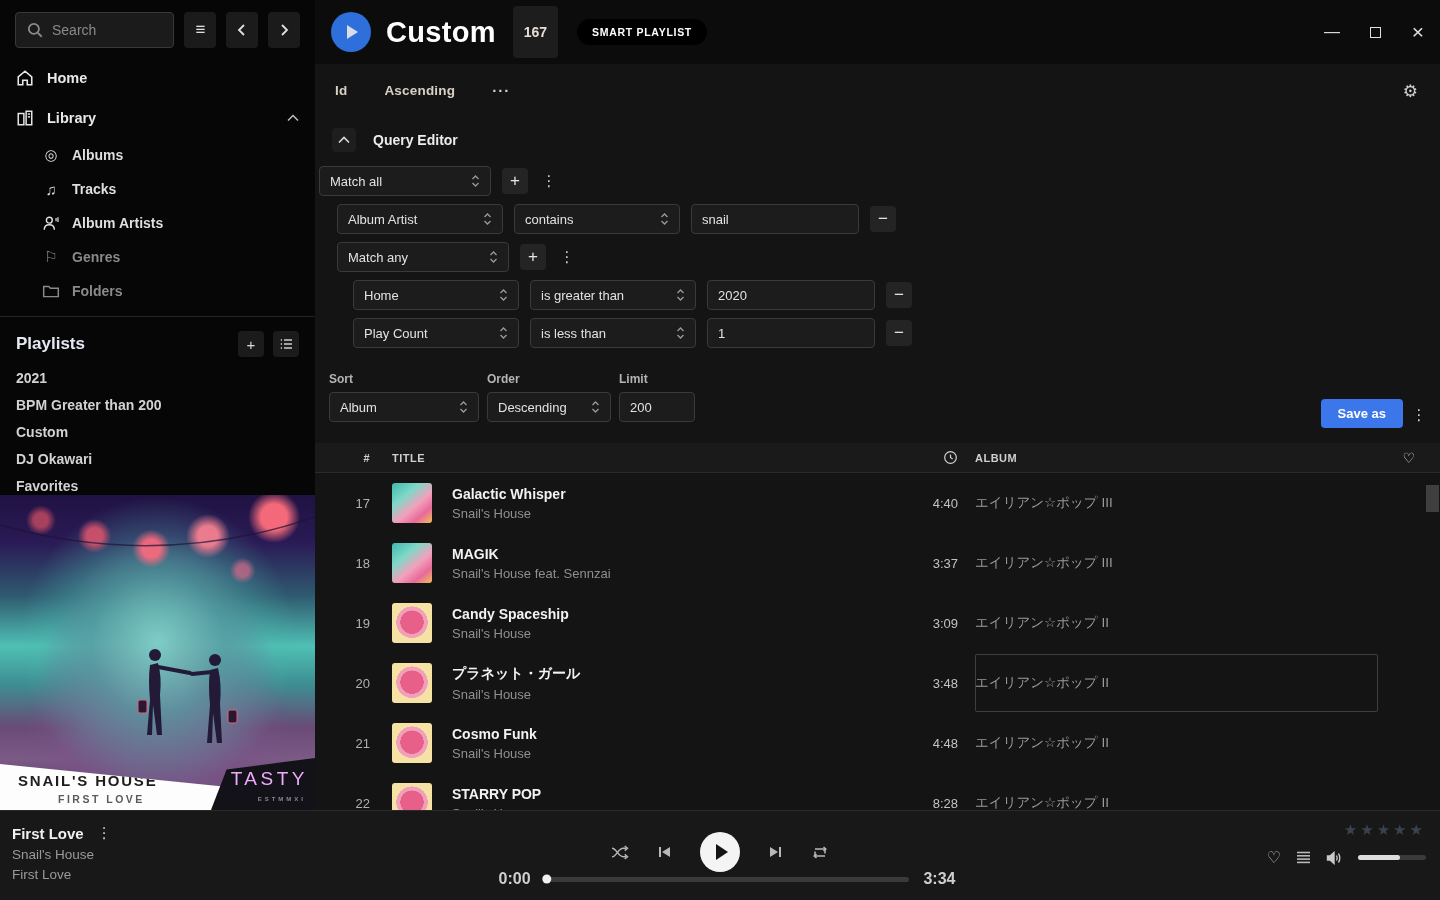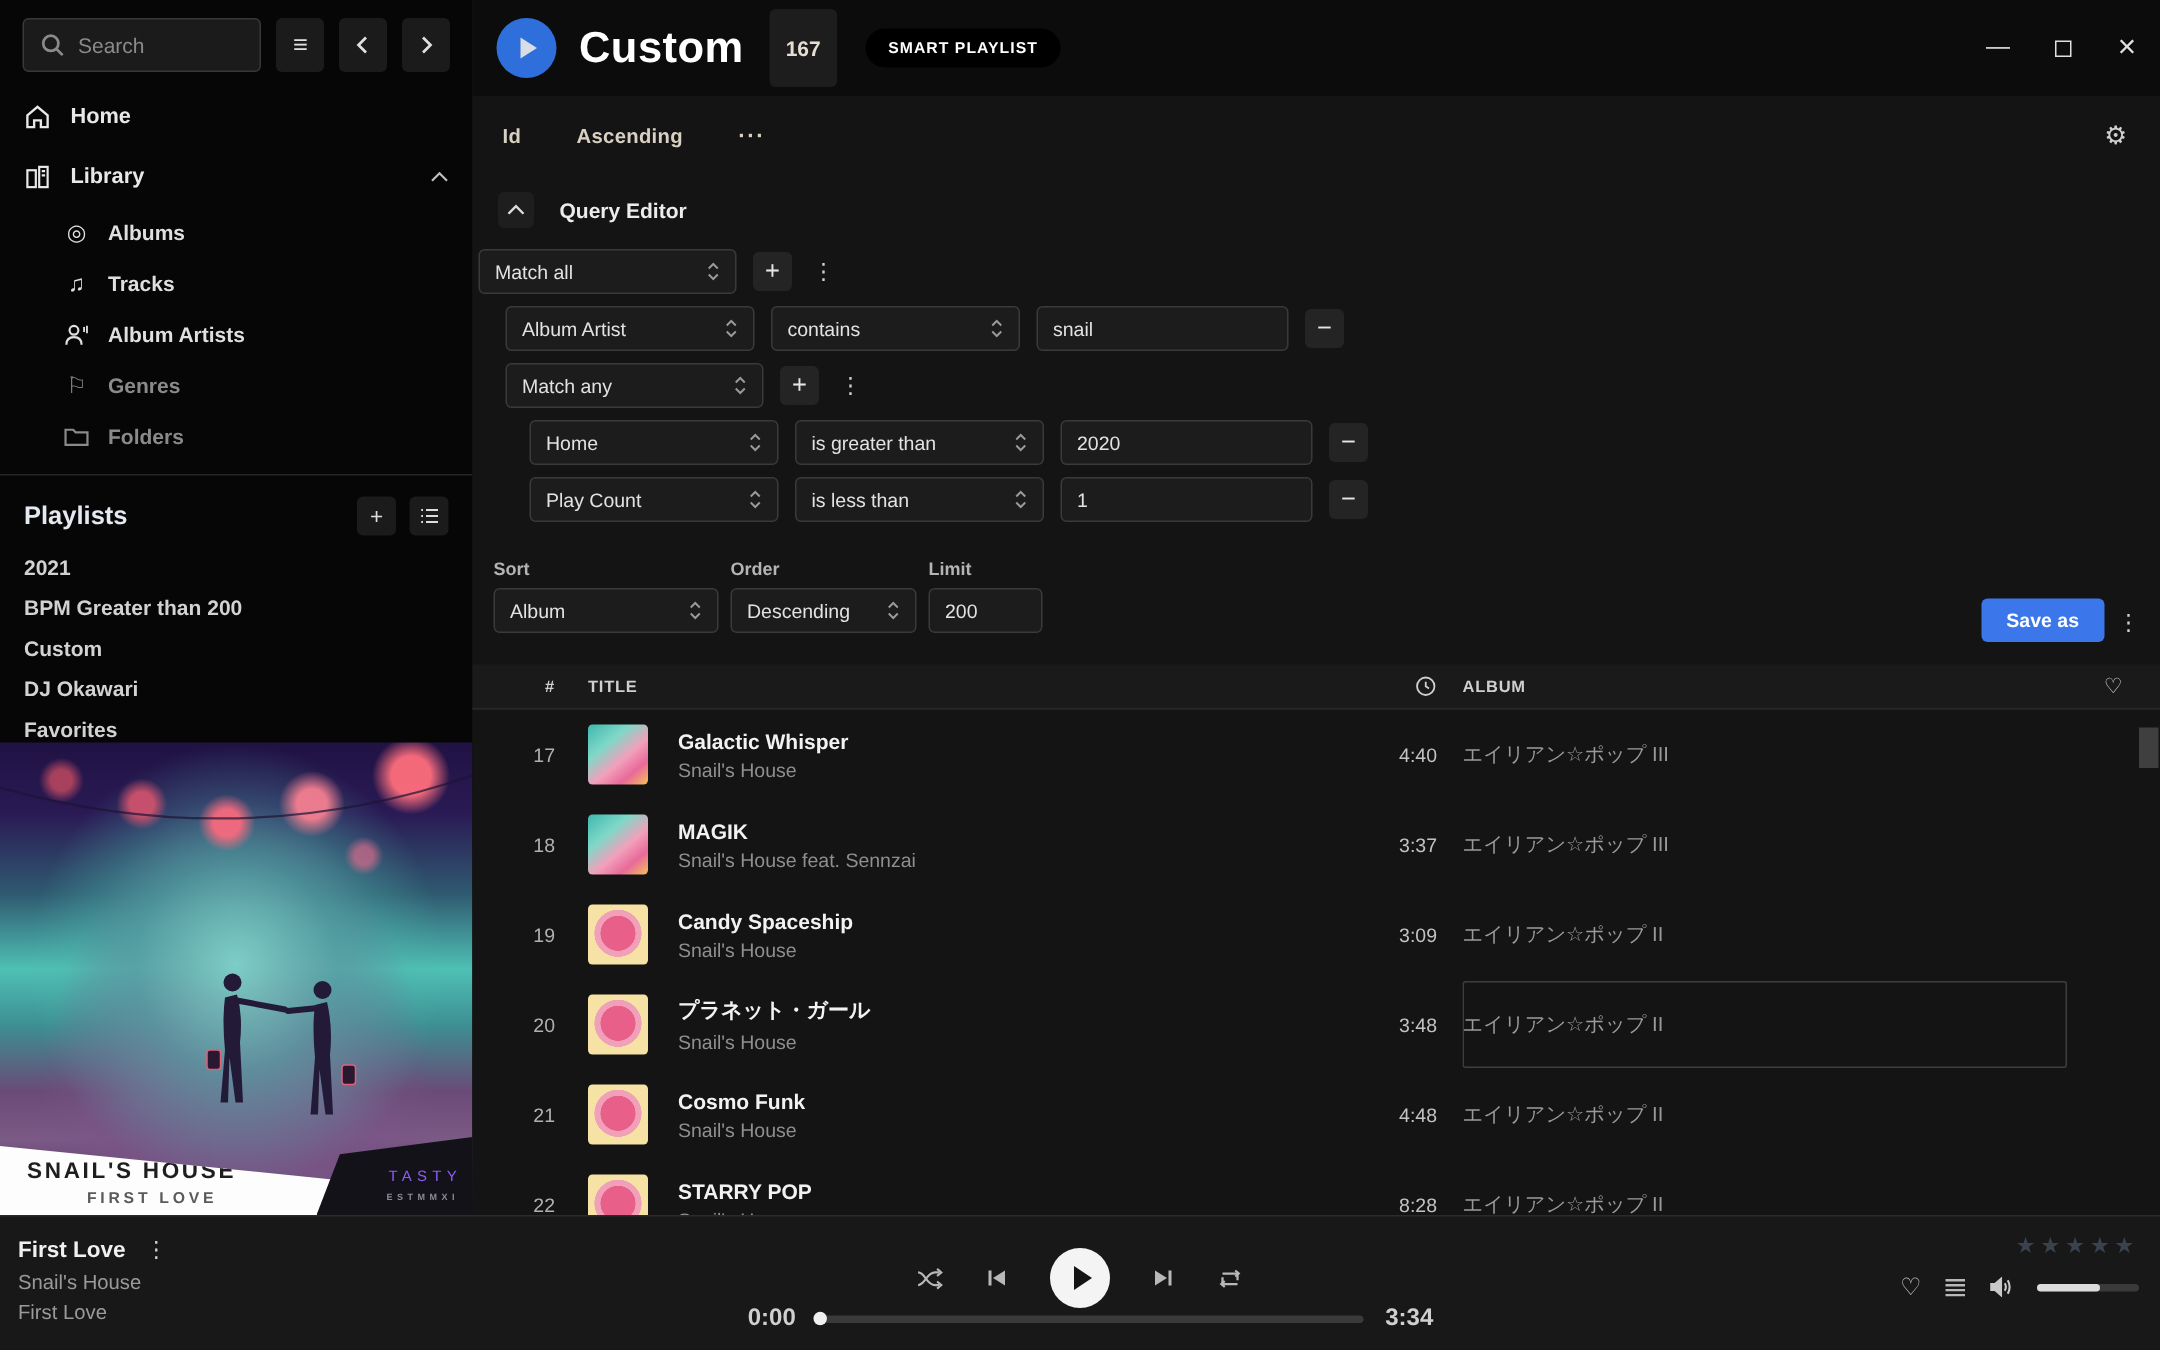--- a/index.html
+++ b/index.html
@@ -39,21 +39,21 @@
       radial-gradient(ellipse at 50% 96%, rgba(120,84,133,.95) 0 32%, rgba(120,84,133,0) 62%),
       linear-gradient(180deg,#201243 0%,#2a1a55 15%,#2f5a70 32%,#4fc0b4 48%,#3d8e92 60%,#6a4a76 74%,#7c5a86 84%,#3a2347 100%);
   }
   .art svg.figures { position:absolute; left:0; top:0; }
   .art-banner-left { position:absolute; left:0; bottom:0; width:238px; height:50px; background:#fdfdfd;
     clip-path:polygon(0 8%, 100% 56%, 91% 100%, 0 100%); }
   .art-artist { position:absolute; left:18px; bottom:21px; font-size:15px; font-weight:800; letter-spacing:1.8px; color:#1e1e1e; }
   .art-album { position:absolute; left:58px; bottom:5px; font-size:10.5px; font-weight:600; letter-spacing:2.5px; color:#5a5a5a; }
   .art-banner-right { position:absolute; right:0; bottom:0; width:104px; height:52px; background:#121218;
     clip-path:polygon(0 100%, 15% 22%, 100% 0, 100% 100%); }
-  .art-label { position:absolute; right:7px; bottom:20px; font-size:10px; font-weight:400; letter-spacing:3.5px; color:#8b5cf6; }
+  .art-label { position:absolute; right:7px; bottom:20px; font-size:19px; font-weight:400; letter-spacing:3.5px; color:#f0abfc; }
   .art-label-sub { position:absolute; right:9px; bottom:8px; font-size:6px; font-weight:600; letter-spacing:3px; color:#8a8a92; }
 
   
   #main { position:absolute; left:315px; top:0; width:1125px; height:810px; background:#141414; }
   .m-header { height:64px; background:#0c0c0c; display:flex; align-items:center; padding-left:16px; position:relative; }
   .play-big { width:40px; height:40px; border-radius:50%; background:#2e6fdb; display:flex; align-items:center; justify-content:center; cursor:pointer; flex:none; }
   .play-big .tri { width:0; height:0; border-left:11px solid #d8dde6; border-top:7px solid transparent; border-bottom:7px solid transparent; margin-left:3px; }
   .m-title { font-size:29px; font-weight:800; color:#fff; margin-left:15px; letter-spacing:.3px; }
   .count-badge { margin-left:17px; background:#1d1d1d; border-radius:4px; padding:18px 11px; font-size:14px; font-weight:700; color:#e6ded2; }
   .smart-badge { margin-left:19px; background:#000; border-radius:13px; padding:7px 15px; font-size:10.5px; font-weight:800; letter-spacing:.7px; color:#fff; }

